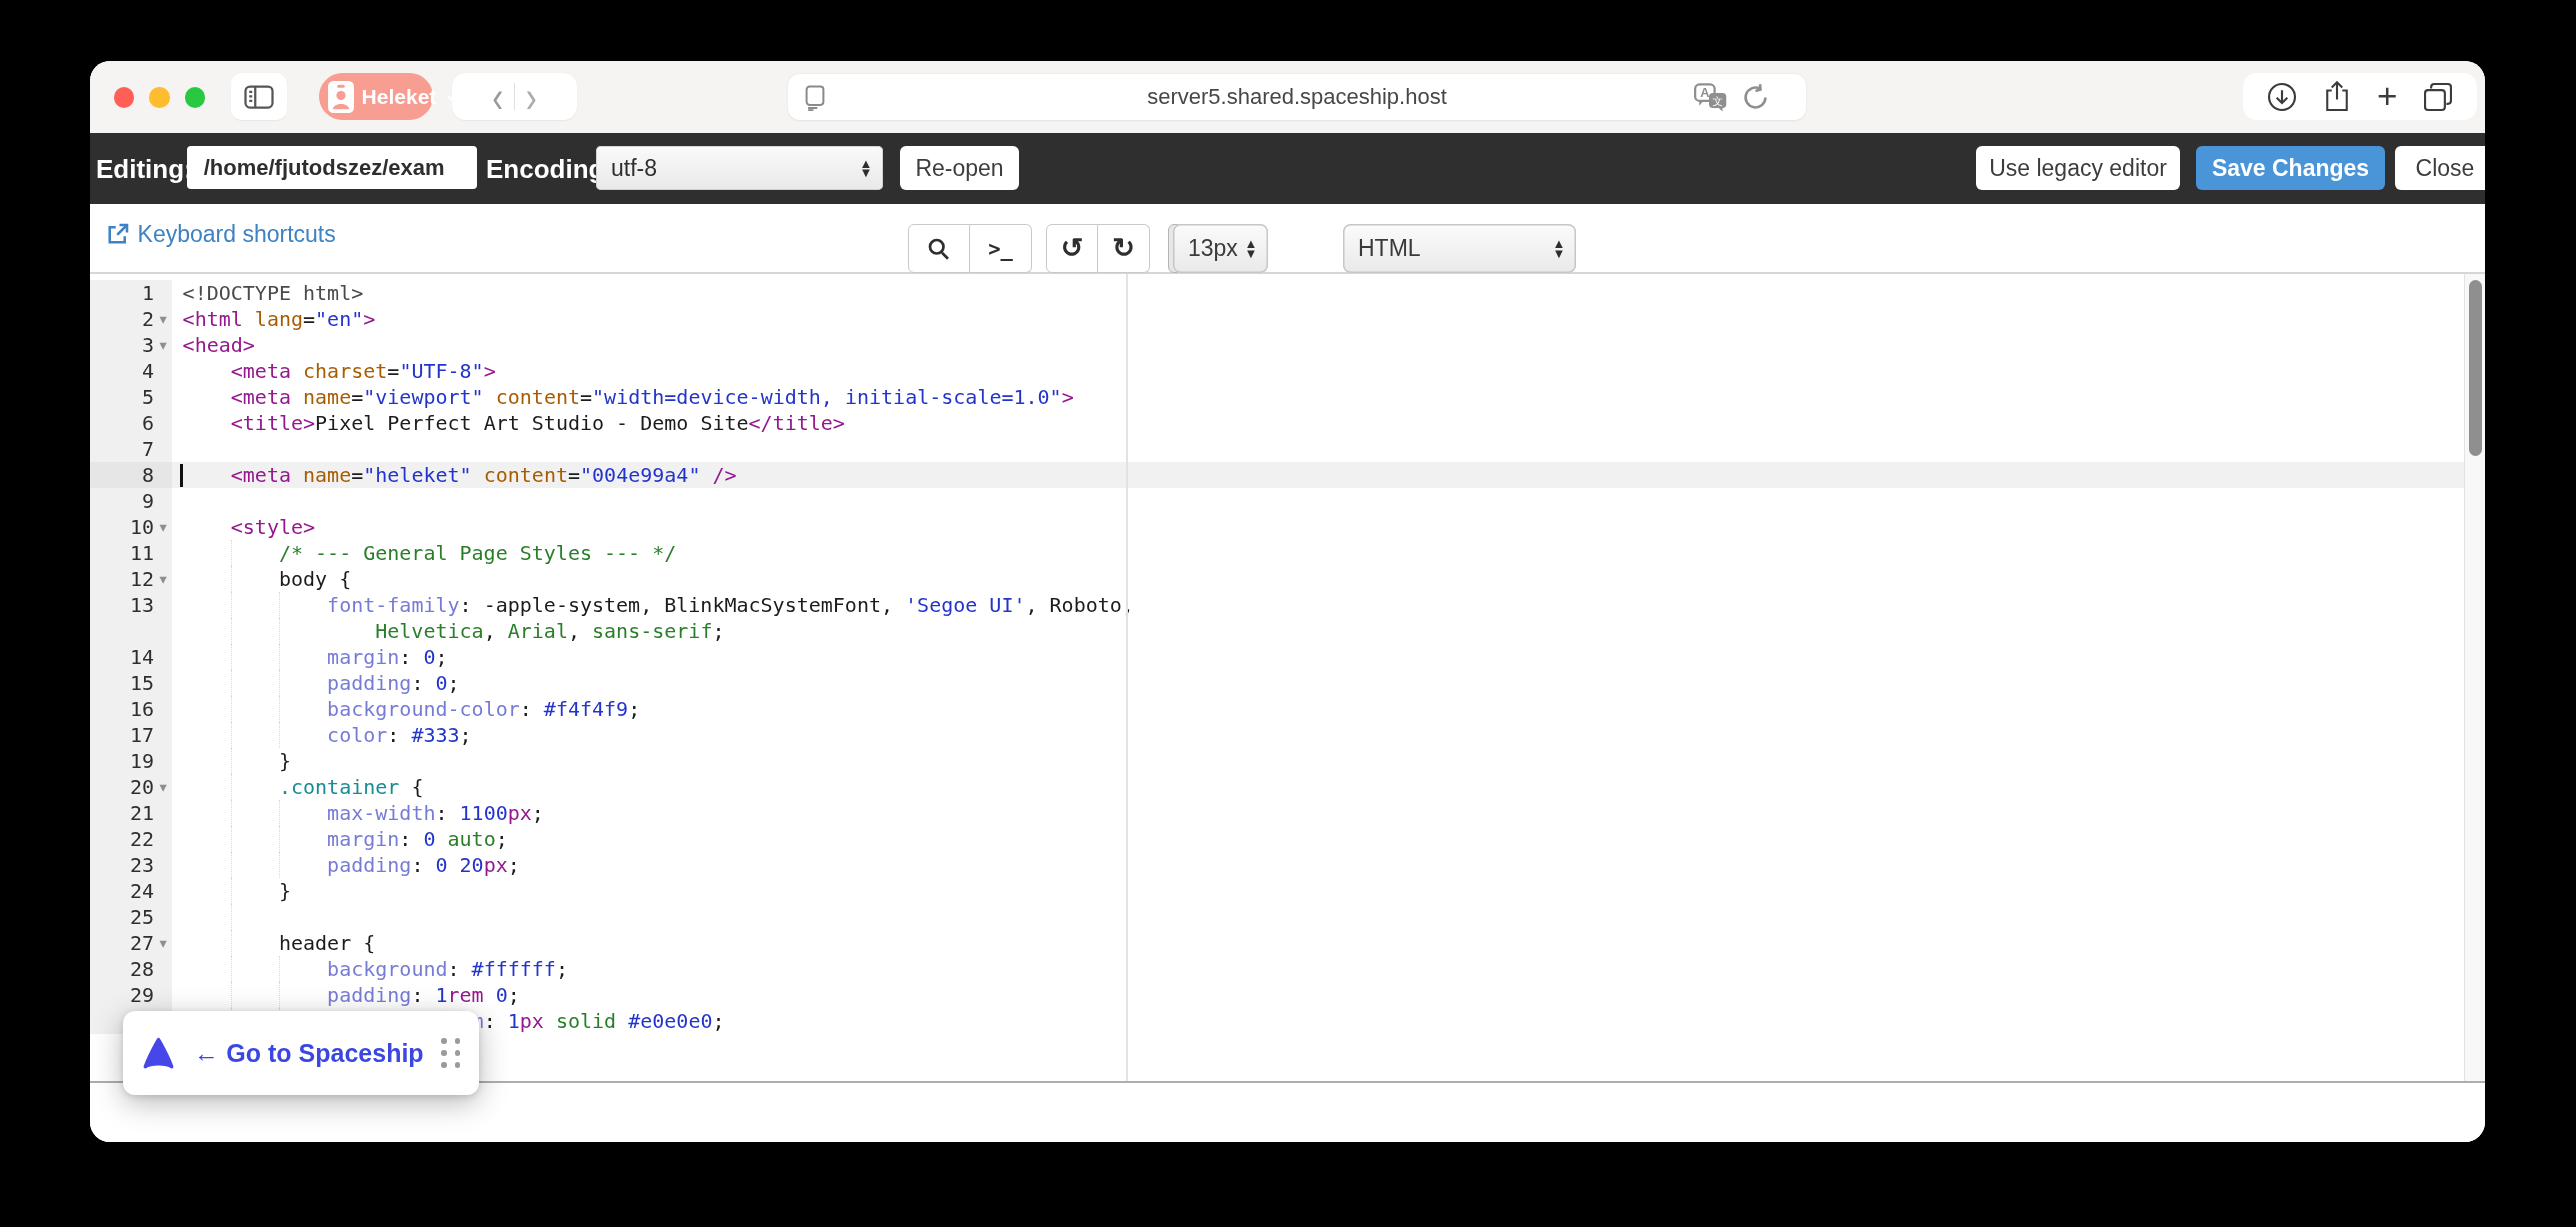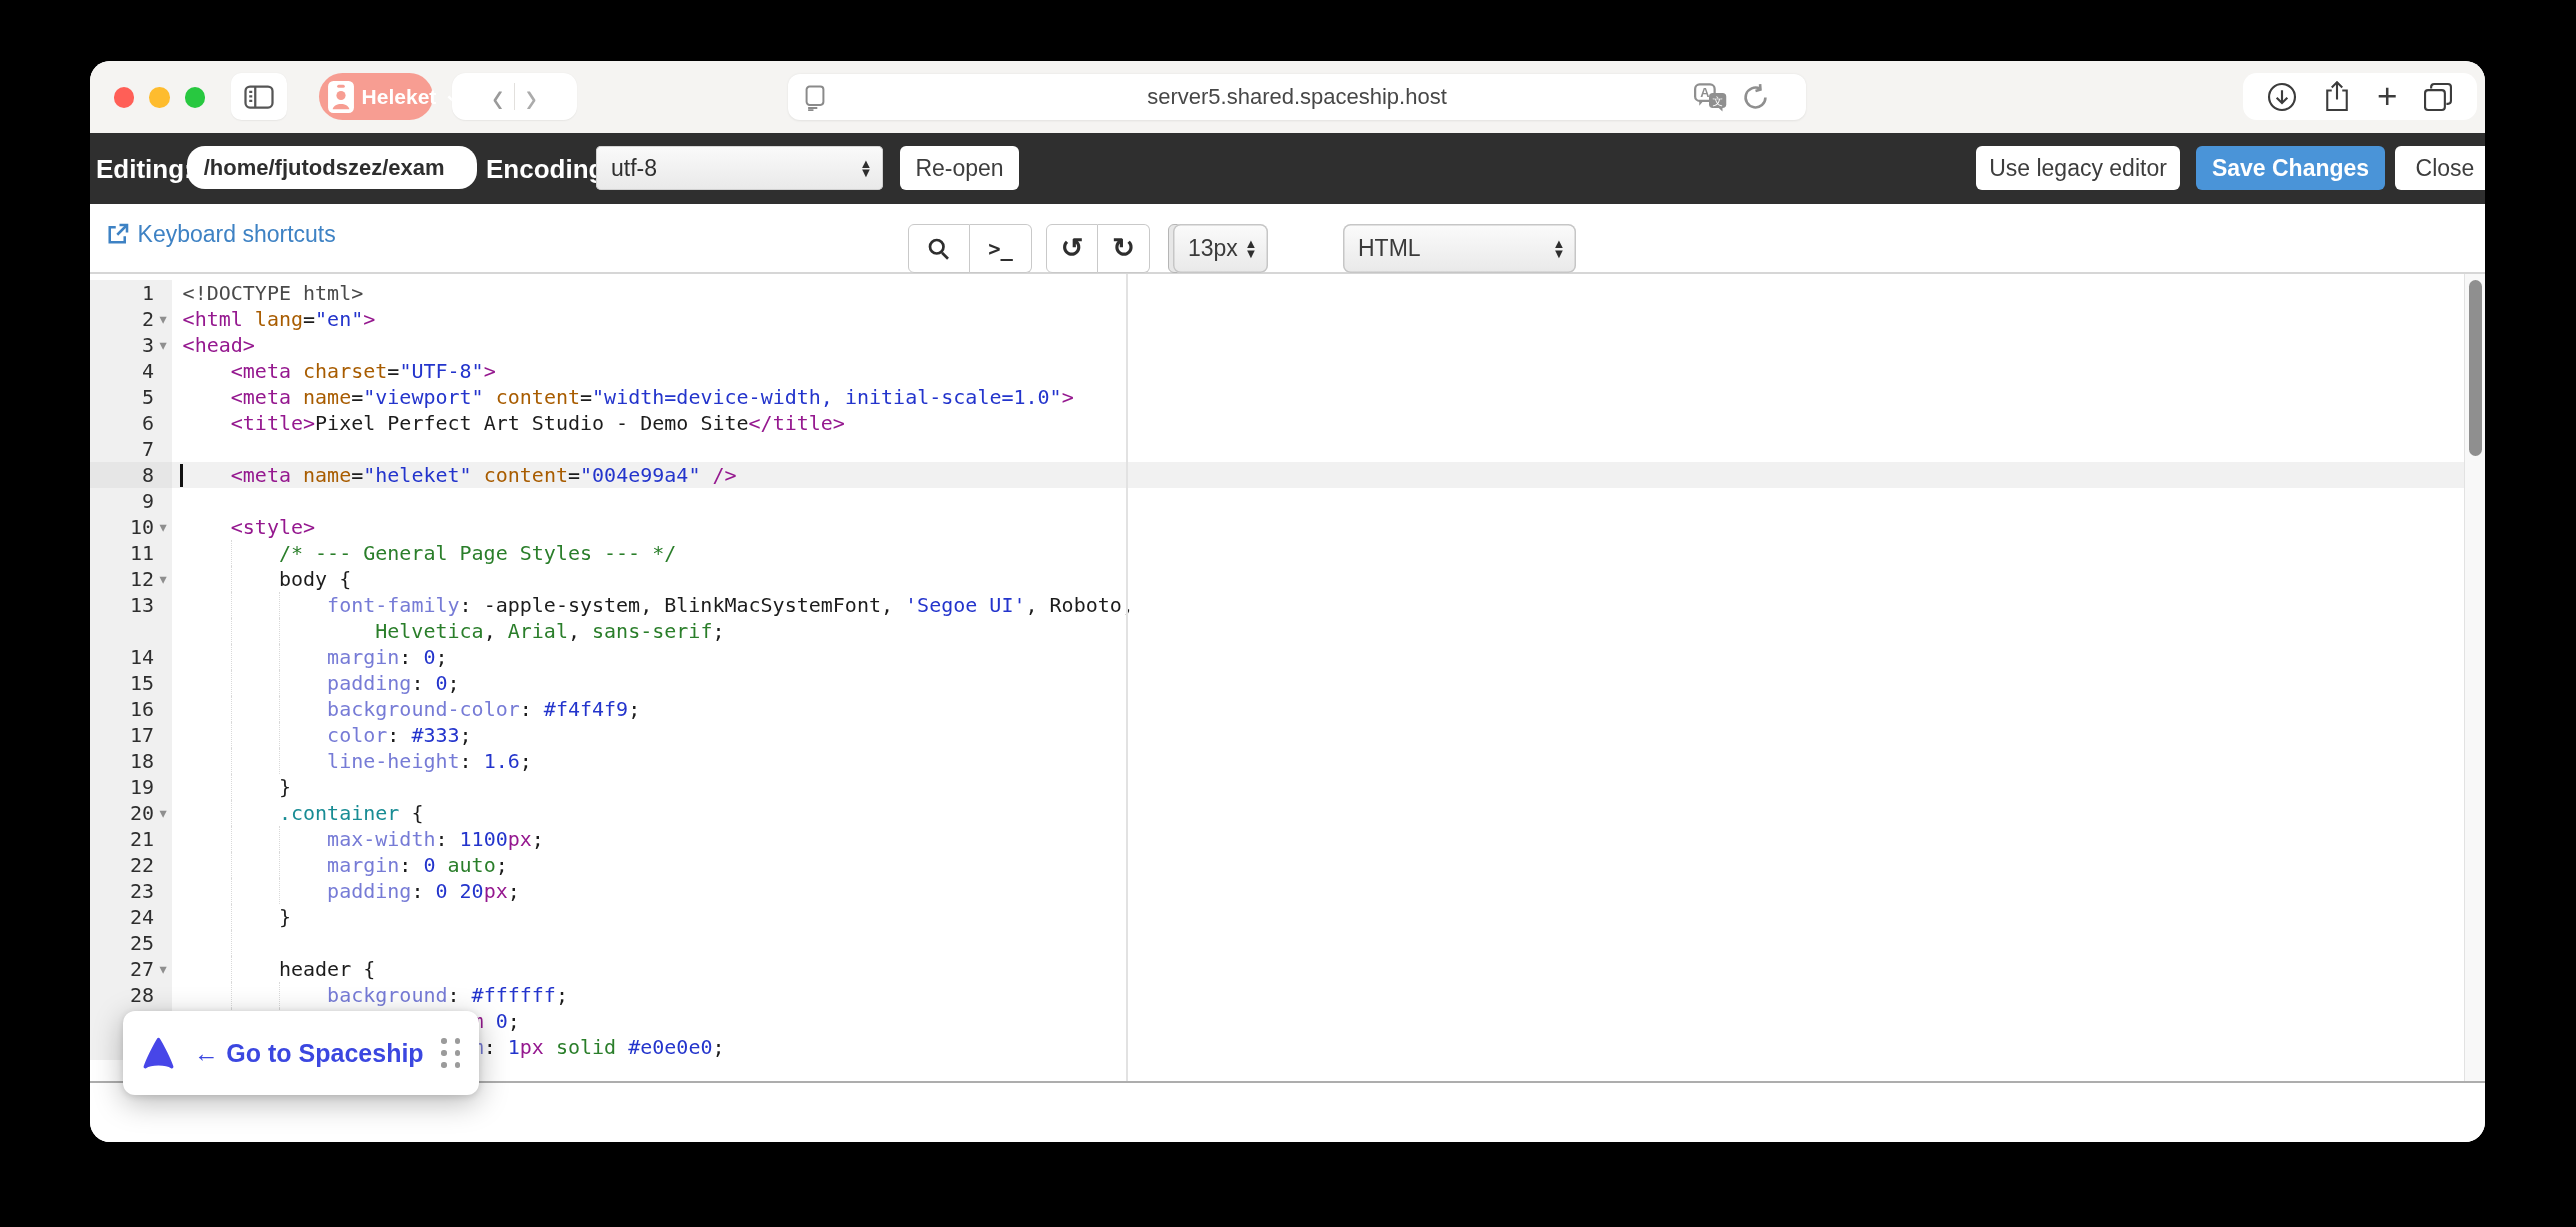--- a/index.html
+++ b/index.html
@@ -30,21 +30,21 @@
   .url-left{position:absolute;left:16.7px;top:10.6px;}
   .url-right{position:absolute;right:36px;top:9px;display:flex;gap:13.7px;align-items:center;}
   .win-pill{position:absolute;left:2153px;top:12px;width:234px;height:47px;background:#fff;border-radius:13.7px;
             display:flex;align-items:center;justify-content:space-around;padding:0 10.6px;box-sizing:border-box;}
   .plus-glyph{font-size:35px;color:#3c3c3c;line-height:1;margin-top:-3px;}
   
   .darkbar{position:absolute;left:0;top:72px;width:100%;height:71px;background:#2f2f2f;}
   .darkbar .lbl{position:absolute;color:#fff;font-size:26px;font-weight:700;top:21px;}
   .lbl-editing{left:6px;}
   .lbl-encoding{left:396px;}
-  .path-input{position:absolute;left:97px;top:13px;width:290px;height:43px;background:#fff;border:none;border-radius:18px;
+  .path-input{position:absolute;left:97px;top:13px;width:290px;height:43px;background:#fff;border:none;border-radius:4px;
               font-family:"Liberation Sans",sans-serif;font-size:22px;font-weight:600;color:#2e2e2e;padding:0 0 0 16.7px;box-sizing:border-box;}
   .enc-select{position:absolute;left:506px;top:13px;width:287px;height:44px;border-radius:5px;
               background:linear-gradient(#fafafa,#e9e9e9);display:flex;align-items:center;box-shadow:inset 0 0 0 0.8px #c9c9c9;gap:20px;}
   .enc-select .val{font-size:23px;color:#2f2f2f;padding-left:15px;flex:1;}
   .stepper{display:flex;flex-direction:column;align-items:center;line-height:.72;color:#2e2e2e;font-size:13px;padding-right:10.6px;}
   .dk-btn{position:absolute;top:13px;height:44px;border:none;border-radius:6px;background:#fff;color:#3d3d3d;
           font-family:"Liberation Sans",sans-serif;font-size:23px;display:flex;align-items:center;justify-content:center;cursor:pointer;}
   .btn-reopen{left:810px;width:119px;}
   .btn-legacy{left:1886px;width:204px;text-align:right;}
   .btn-save{left:2106px;width:189px;background:#4a94d8;color:#fff;font-weight:700;}
@@ -395,27 +395,20 @@
         </div>
         <div class="crow">
           <div class="gut">
             <span class="lnum">17</span>
             <span class="fold"></span>
           </div>
           <pre class="cline"><i class="guide lv1"></i><i class="guide lv2"></i><span class="tk-pl">            </span><span class="tk-pr">color</span><span class="tk-pl">: </span><span class="tk-nu">#333</span><span class="tk-pl">;</span></pre>
         </div>
         <div class="crow">
           <div class="gut">
-            <span class="lnum">18</span>
-            <span class="fold"></span>
-          </div>
-          <pre class="cline"><i class="guide lv1"></i><i class="guide lv2"></i><span class="tk-pl">            </span><span class="tk-pr">line-height</span><span class="tk-pl">: </span><span class="tk-nu">1.6</span><span class="tk-pl">;</span></pre>
-        </div>
-        <div class="crow">
-          <div class="gut">
             <span class="lnum">19</span>
             <span class="fold"></span>
           </div>
           <pre class="cline"><i class="guide lv1"></i><span class="tk-pl">        }</span></pre>
         </div>
         <div class="crow">
           <div class="gut">
             <span class="lnum">20</span>
             <span class="fold">▾</span>
           </div>

